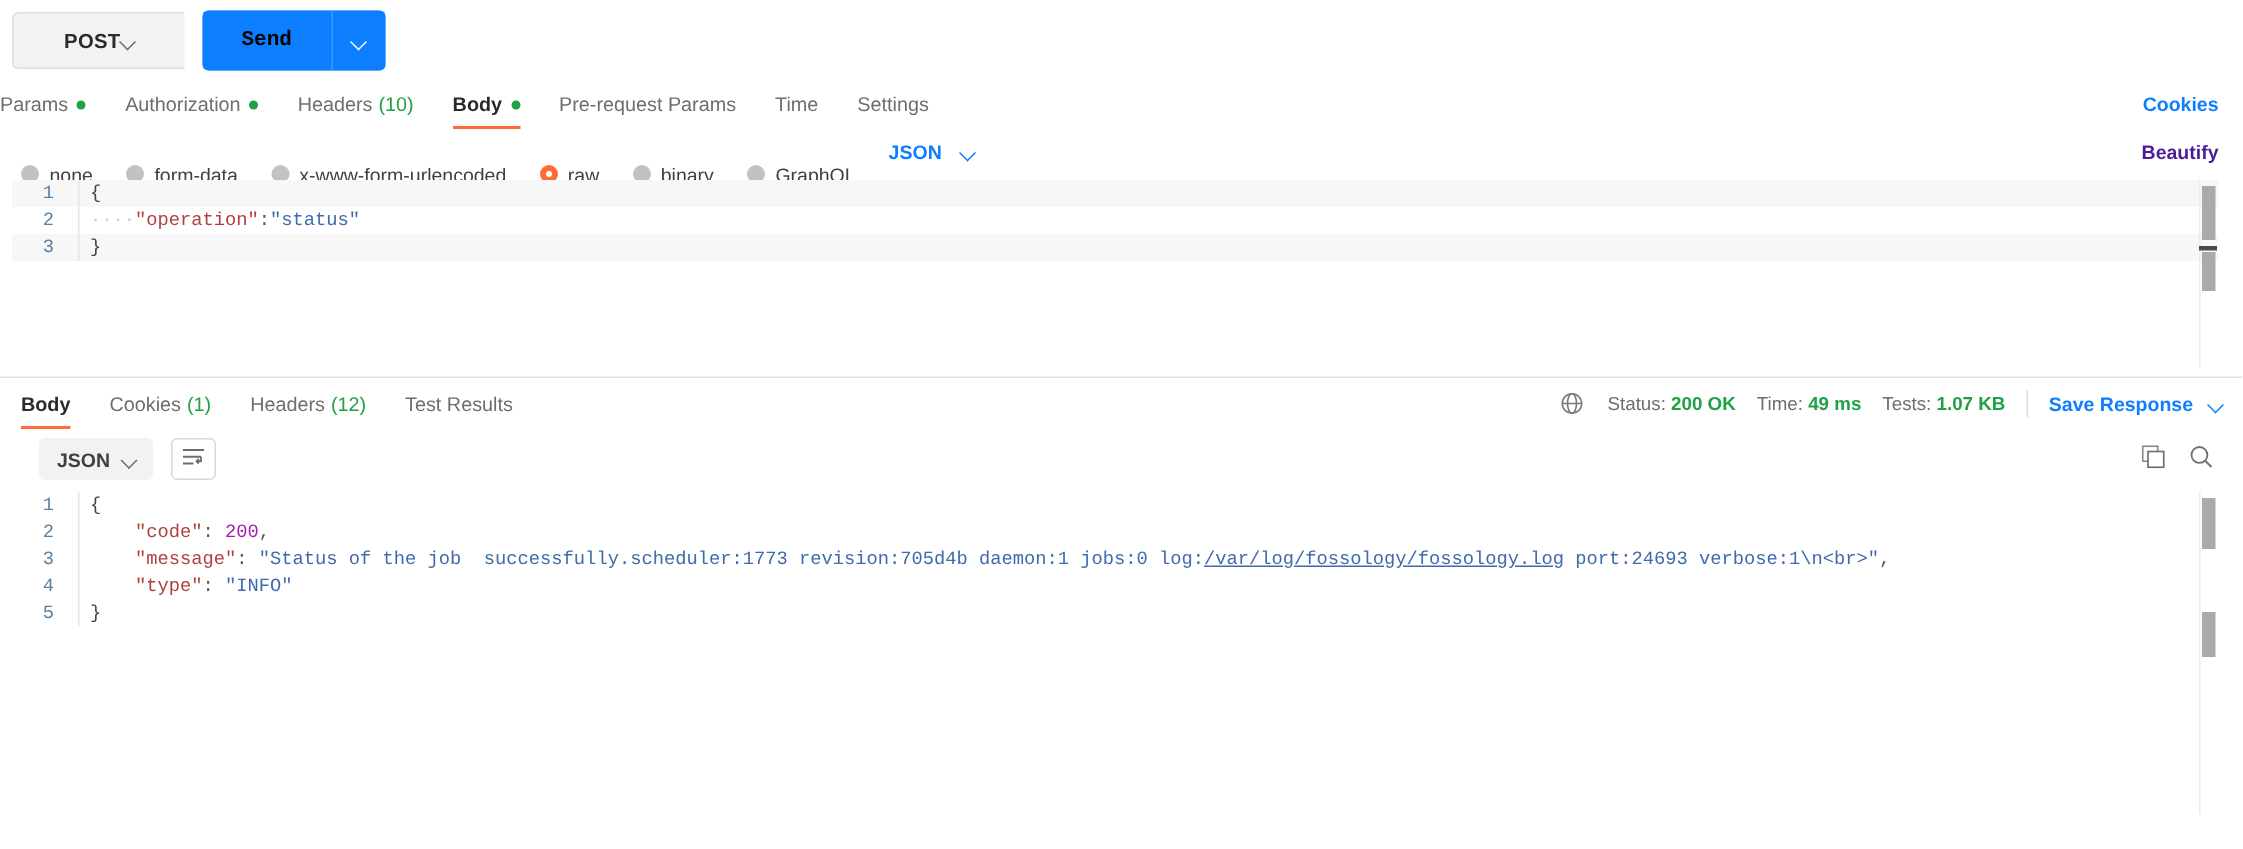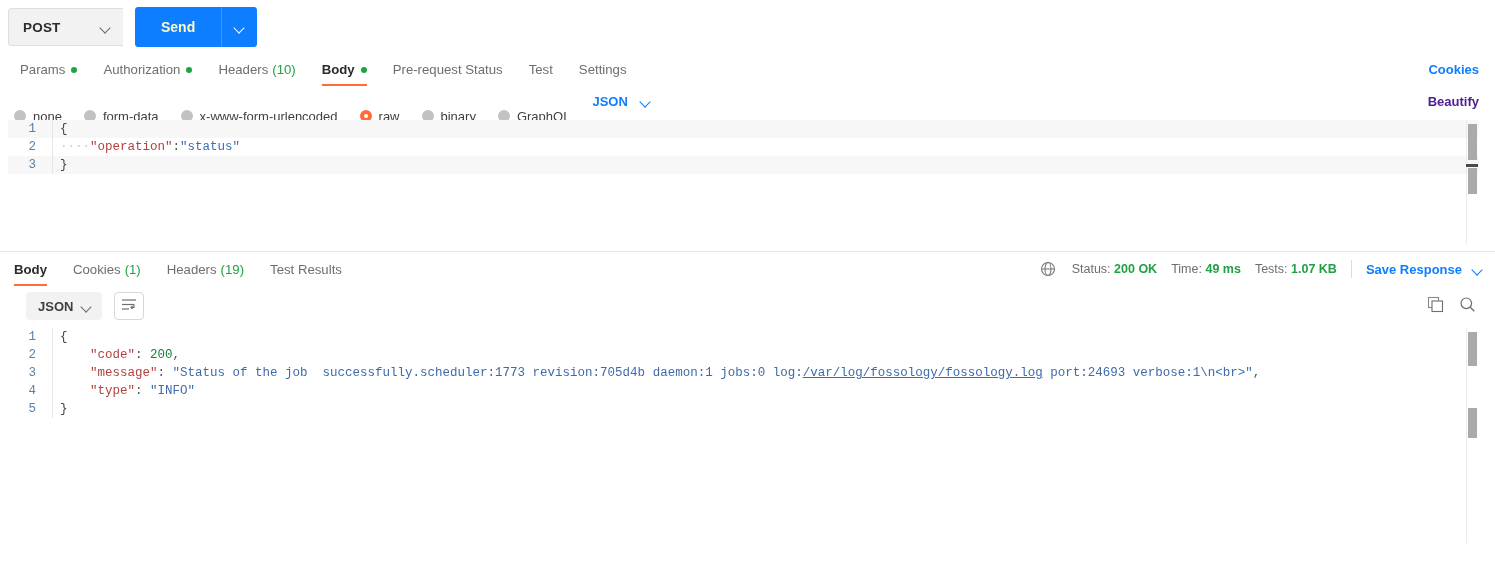--- a/index.html
+++ b/index.html
@@ -20,21 +20,21 @@
     padding: 8px 10px 8px 8px;
     height: 54px;
     background: #fff;
   }
   .method-select {
     width: 115px; height: 38px;
     border: 1px solid #dedede;
     border-right: none;
     border-radius: 4px 0 0 4px;
     background: #f2f2f2;
-    display: flex; align-items: center; justify-content: space-between;
+    display: flex; align-items: center; justify-content: center;
     padding: 0 12px 0 14px;
     cursor: pointer;
   }
   .method-select .mtext { font-weight: bold; font-size: 13.5px; color:#2b2b2b; letter-spacing:0.2px; }
   .chev { width: 11px; height: 11px; position: relative; flex: none; }
   .chev::before {
     content: ""; position: absolute; left: 1px; top: 2px;
     width: 7px; height: 7px;
     border-right: 1.3px solid #6b6b6b;
     border-bottom: 1.3px solid #6b6b6b;
@@ -54,40 +54,40 @@
   }
   .send-wrap {
     margin-left: 12px;
     display: flex; align-items: stretch;
     height: 40px;
     border-radius: 4px;
     overflow: hidden;
     background: #0d7eff;
   }
   .send-btn {
-    background: #0d7eff; color: #fef9c3;
+    background: #0d7eff; color: #000000;
     font-weight: bold; font-size: 14px;
     border: none; cursor: pointer;
     padding: 0 26px;
-    display: flex; align-items: center;
+    display: flex; align-items: center; font-family: Liberation Mono, monospace;
   }
   .send-caret {
     background: #0d7eff;
     width: 36px;
     display: flex; align-items: center; justify-content: center;
     border-left: 1px solid #3e99ff;
     cursor: pointer;
   }
   .send-caret .chev::before { border-color: #fff; }
 
   
   .reqtabs {
     display: flex; align-items: flex-end;
     height: 32px;
-    padding: 0 16px 0 20px;
+    padding: 0 16px 0 0;
     position: relative;
   }
   .tab {
     position: relative;
     padding: 0 0 9px 0;
     margin-right: 26px;
     font-size: 13.2px;
     color: #6e6e6e;
     cursor: pointer;
     display: flex; align-items: center;
@@ -165,21 +165,21 @@
     padding-right: 16px;
     color: #5a7fa6; flex: none;
     user-select: none;
   }
   .gutterbar { width: 1px; background: #e6e6e6; flex: none; }
   .codetext { padding-left: 7px; white-space: pre; }
   .k-brace { color: #444; }
   .k-key { color: #b0413e; }
   .k-punc { color: #555; }
   .k-str { color: #3f6bab; }
-  .k-num { color: #15803d; }
+  .k-num { color: #a21caf; }
   .indent-dots { color: #cfcfcf; }
   .k-link { color: #3f6bab; text-decoration: underline; }
 
   .vscroll {
     position: absolute; right: 2px; width: 9px;
     background: #aaaaaa; border-radius: 0;
   }
   .vtrack {
     position: absolute; right: 0px; top: 0; bottom: 0; width: 13px;
     border-left: 1px solid #ececec;
@@ -292,24 +292,24 @@
     </div>
     <div class="tab">
       <span>Headers</span>
       <span class="count">(10)</span>
     </div>
     <div class="tab active">
       <span>Body</span>
       <span class="dot-green"></span>
     </div>
     <div class="tab">
-      <span>Pre-request Status</span>
-    </div>
-    <div class="tab">
-      <span>Test</span>
+      <span>Pre-request Params</span>
+    </div>
+    <div class="tab">
+      <span>Time</span>
     </div>
     <div class="tab">
       <span>Settings</span>
     </div>
     <div class="right-link">Cookies</div>
   </div>
 
   <div class="bodytypes">
     <div class="radio-item">
       <span class="radio"></span>
@@ -370,21 +370,21 @@
   <div class="resptabs">
     <div class="tab active" style="margin-left:6px;">
       <span>Body</span>
     </div>
     <div class="tab">
       <span>Cookies</span>
       <span class="count">(1)</span>
     </div>
     <div class="tab">
       <span>Headers</span>
-      <span class="count">(19)</span>
+      <span class="count">(12)</span>
     </div>
     <div class="tab">
       <span>Test Results</span>
     </div>
 
     <div class="status-area">
       <span class="globe">
         <svg width="16" height="16" viewBox="0 0 16 16">
           <circle cx="8" cy="8" r="6.5" fill="none" stroke="#7a7a7a" stroke-width="1.1"></circle>
           <ellipse cx="8" cy="8" rx="3" ry="6.5" fill="none" stroke="#7a7a7a" stroke-width="1.1"></ellipse>

